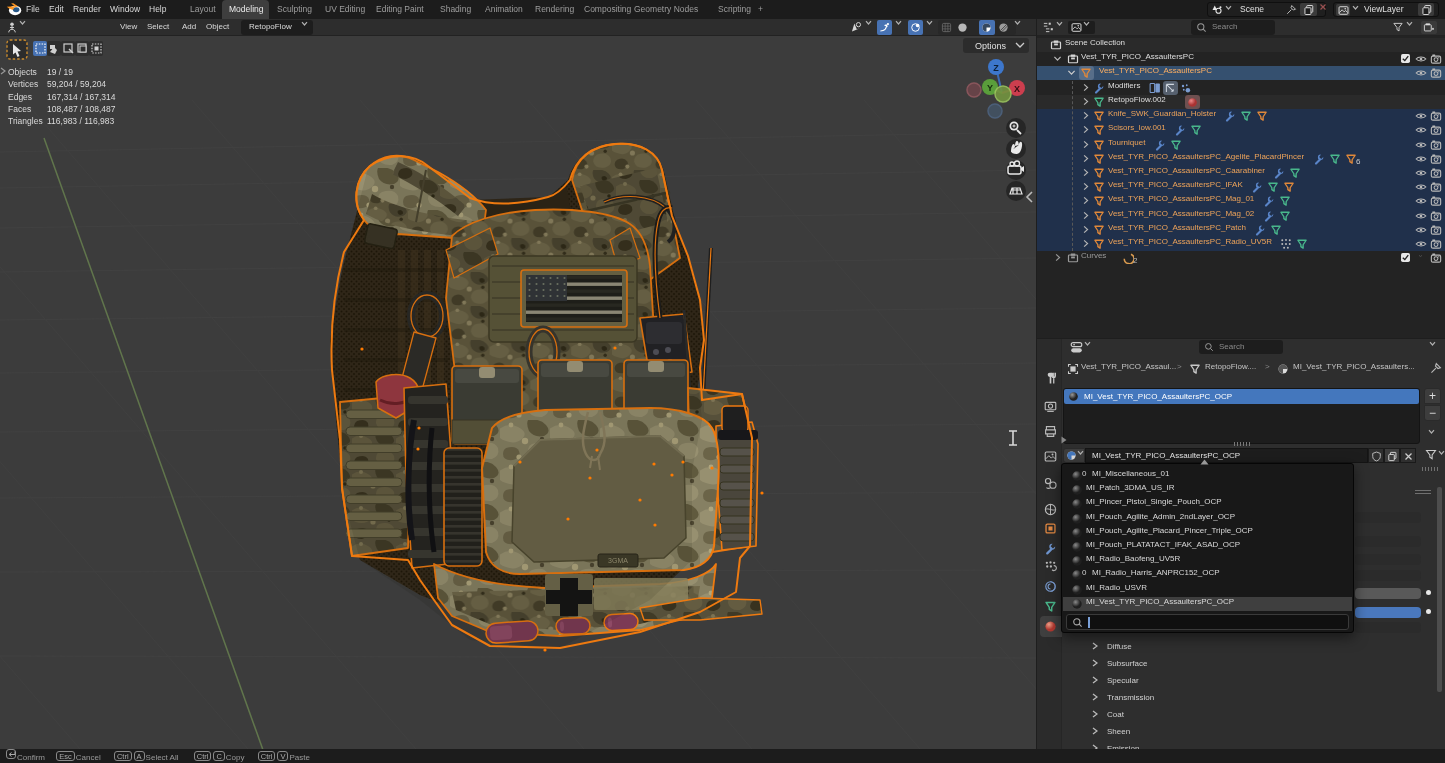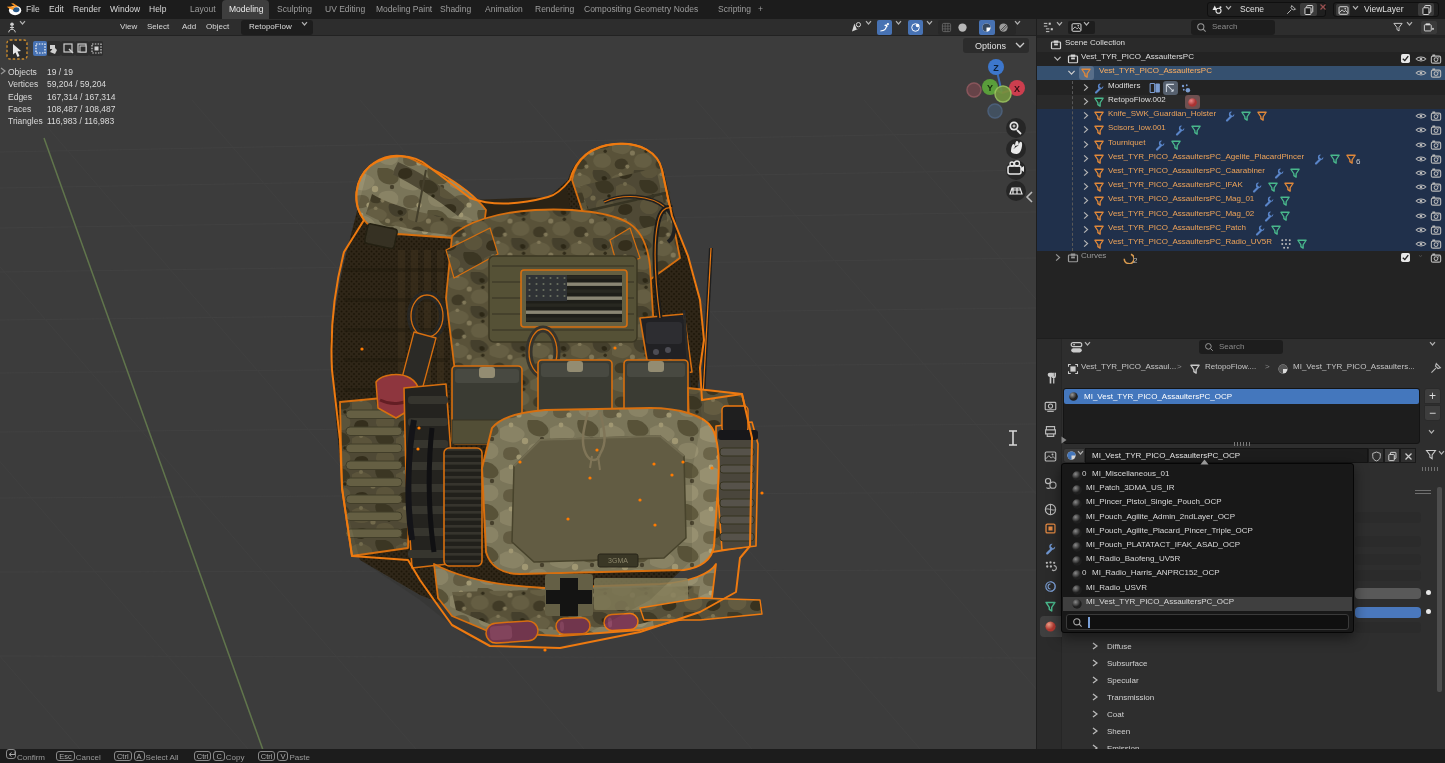--- a/index.html
+++ b/index.html
@@ -35,21 +35,21 @@
   <span class="menu" style="left:26px">File</span>
   <span class="menu" style="left:49px">Edit</span>
   <span class="menu" style="left:73px">Render</span>
   <span class="menu" style="left:110px">Window</span>
   <span class="menu" style="left:149px">Help</span>
   <span class="abs" style="left:222px;top:0;width:47px;height:19px;background:#3e3e3e;border-radius:4px 4px 0 0;"></span>
   <span class="tab" style="left:190px">Layout</span>
   <span class="tab" style="left:229px;color:#ececec;">Modeling</span>
   <span class="tab" style="left:277px">Sculpting</span>
   <span class="tab" style="left:325px">UV Editing</span>
-  <span class="tab" style="left:376px">Modeling Paint</span>
+  <span class="tab" style="left:376px">Editing Paint</span>
   <span class="tab" style="left:440px">Shading</span>
   <span class="tab" style="left:485px">Animation</span>
   <span class="tab" style="left:535px">Rendering</span>
   <span class="tab" style="left:584px">Compositing</span>
   <span class="tab" style="left:634px">Geometry Nodes</span>
   <span class="tab" style="left:718px">Scripting</span>
   <span class="tab" style="left:758px">+</span>
   <div class="topwidget" style="left:1207px;width:119px;">
     <svg class="abs" style="left:3px;top:1px" width="12" height="12" viewBox="0 0 16 16">
           <path d="M5 2 L8 8 L2 8 Z" fill="#e8e8e8"></path>

